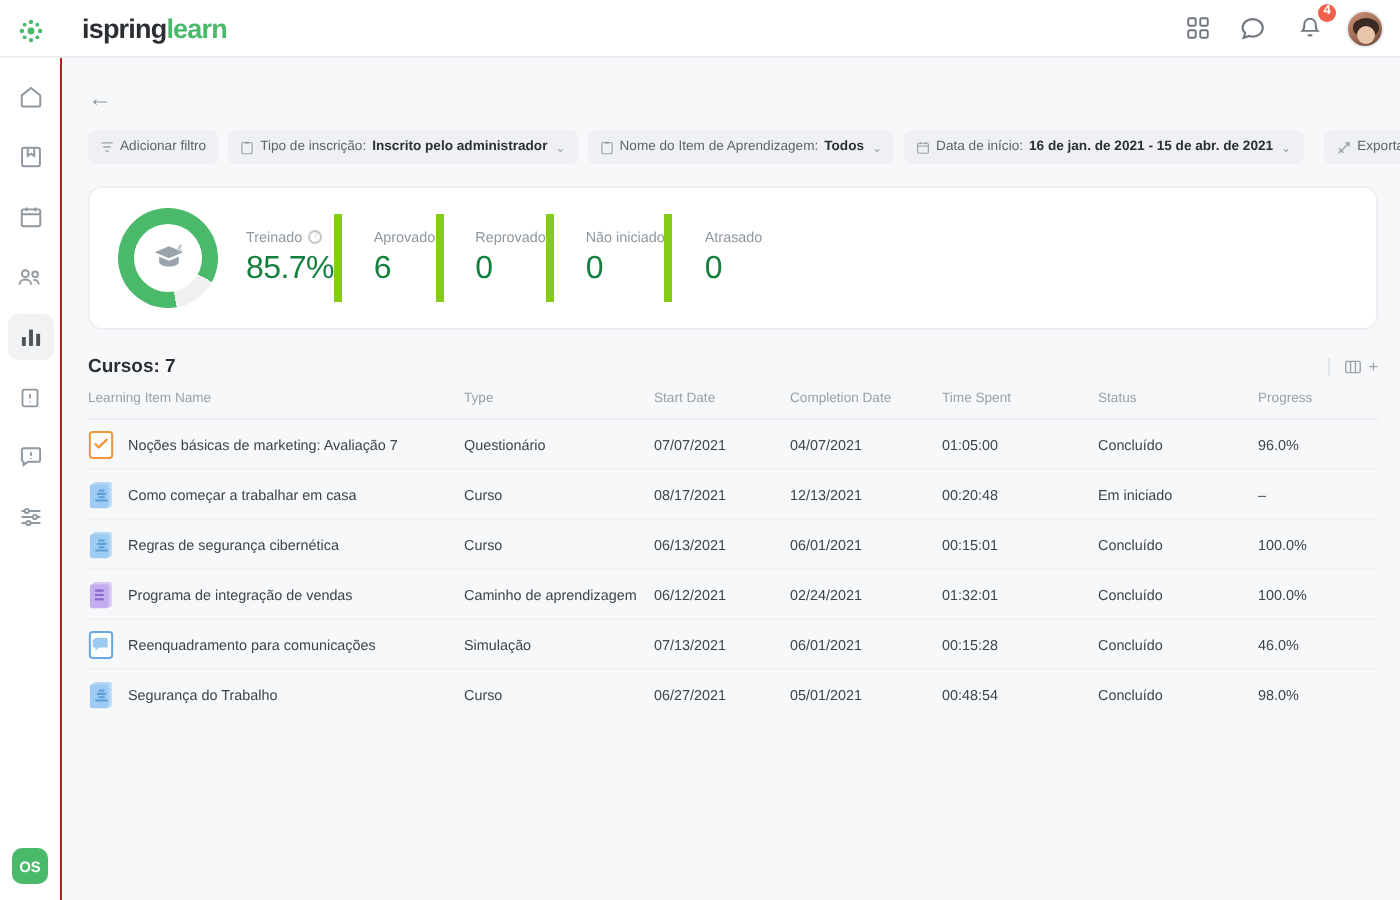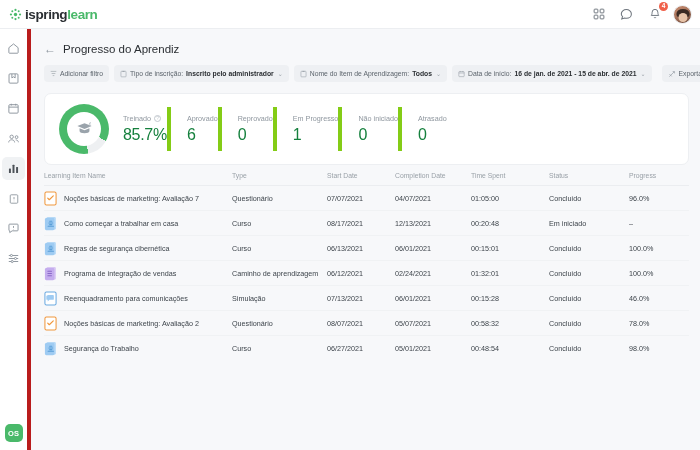--- a/index.html
+++ b/index.html
@@ -18,21 +18,21 @@
 
   
   .topbar {
     height: 29px;
     background: #ffffff;
     border-bottom: 1px solid #eceef1;
     display: flex; align-items: center;
     padding: 0 8px 0 9px;
     flex: 0 0 auto;
   }
-  .logo { display: flex; align-items: center; gap: 3px; }
+  .logo { display: flex; align-items: flex-end; gap: 19px; }
   .logo-mark { width: 13px; height: 13px; position: relative; }
   .logo-text {
     font-size: 13.5px; font-weight: 700; letter-spacing: -0.4px;
     color: #2b2f33;
   }
   .logo-text .accent { color: #4ab96a; font-weight: 600; }
   .topbar-right { margin-left: auto; display: flex; align-items: center; gap: 9px; }
   .tb-icon {
     width: 19px; height: 19px; display: flex;
     align-items: center; justify-content: center;
@@ -63,21 +63,21 @@
     transform: translateX(-50%);
     width: 13px; height: 9px; border-radius: 50% 50% 40% 40%;
     background: #3b2a23;
   }
 
   
   .body { flex: 1 1 auto; display: flex; min-height: 0; }
 
   .sidebar {
     width: 31px; background: #ffffff;
-    border-right: 4px solid #b91c1c;
+    border-right: 1px solid #b91c1c;
     display: flex; flex-direction: column; align-items: center;
     padding-top: 8px; flex: 0 0 auto;
     position: relative;
   }
   .side-item {
     width: 23px; height: 23px; margin-bottom: 7px;
     display: flex; align-items: center; justify-content: center;
     color: #8f979f; border-radius: 5px; cursor: pointer;
     position: relative;
   }
@@ -300,21 +300,20 @@
       </div>
       <div class="side-bottom">
         <div class="org-badge">OS</div>
       </div>
     </div>
 
     <div class="content">
 
       <div class="page-head">
         <span class="back-arrow">←</span>
-        <span class="page-title">Progresso do Aprendiz</span>
       </div>
 
       <div class="filters">
 
         <div class="chip">
           <span class="ch-ico">
             <svg width="7" height="7" viewBox="0 0 12 12" fill="none" stroke="currentColor" stroke-width="1.1">
               <path d="M1.2 2.4h9.6M2.8 6h6.4M4.6 9.6h2.8"></path>
             </svg>
           </span>
@@ -397,37 +396,46 @@
           <div class="stat-col">
             <div class="stat-label">Aprovado</div>
             <div class="stat-val">6</div>
           </div>
 
           <div class="stat-col">
             <div class="stat-label">Reprovado</div>
             <div class="stat-val">0</div>
           </div>
 
-          <div class="stat-col">
-            <div class="stat-label">Em Progresso</div>
-            <div class="stat-val">1</div>
-          </div>
 
           <div class="stat-col">
             <div class="stat-label">Não iniciado</div>
             <div class="stat-val">0</div>
           </div>
 
           <div class="stat-col">
             <div class="stat-label">Atrasado</div>
             <div class="stat-val">0</div>
           </div>
         </div>
       </div>
 
+      <div class="table-head-row">
+        <span class="courses-count">Cursos: 7</span>
+        <span class="table-tools">
+          <span class="tools-divider"></span>
+          <span>
+            <svg width="9" height="9" viewBox="0 0 14 14" fill="none" stroke="currentColor" stroke-width="1.1">
+              <rect x="1.4" y="2.6" width="11.2" height="8.8" rx="1"></rect>
+              <path d="M5.1 2.6v8.8M8.9 2.6v8.8"></path>
+            </svg>
+          </span>
+          <span class="plus">+</span>
+        </span>
+      </div>
 
       <table class="grid">
         <thead>
           <tr>
             <th class="c-name">Learning Item Name</th>
             <th class="c-type">Type</th>
             <th class="c-start">Start Date</th>
             <th class="c-comp">Completion Date</th>
             <th class="c-time">Time Spent</th>
             <th class="c-status">Status</th>
@@ -531,39 +539,20 @@
               <td class="c-comp">06/01/2021</td>
               <td class="c-time">00:15:28</td>
               <td class="c-status">Concluído</td>
               <td class="c-prog">46.0%</td>
             </tr>
             <tr>
               <td class="c-name">
                 <span class="name-cell">
                   <span class="doc-ico">
                     <svg width="13" height="15" viewBox="0 0 14 16">
-                      <rect x="1" y="1" width="12" height="14" rx="1.6" fill="#fff" stroke="#f0973c" stroke-width="1.1"></rect>
-                      <path d="M4 7.6l1.7 1.7L10 5.2" fill="none" stroke="#f0973c" stroke-width="1.3" stroke-linecap="round" stroke-linejoin="round"></path>
-                    </svg>
-                  </span>
-                  <span>Noções básicas de marketing: Avaliação 2</span>
-                </span>
-              </td>
-              <td class="c-type">Questionário</td>
-              <td class="c-start">08/07/2021</td>
-              <td class="c-comp">05/07/2021</td>
-              <td class="c-time">00:58:32</td>
-              <td class="c-status">Concluído</td>
-              <td class="c-prog">78.0%</td>
-            </tr>
-            <tr>
-              <td class="c-name">
-                <span class="name-cell">
-                  <span class="doc-ico">
-                    <svg width="13" height="15" viewBox="0 0 14 16">
                       <rect x="2.6" y="1" width="10.2" height="13.6" rx="1.5" fill="#b7d9f6"></rect>
                       <rect x="1" y="2.2" width="10.2" height="13" rx="1.5" fill="#9ecbf2"></rect>
                       <path d="M6.1 5.6h2.4M5.3 7.4h4M6.1 9.2h2.4M4.4 11h5.8" stroke="#5a9fd8" stroke-width="1.1" stroke-linecap="round"></path>
                     </svg>
                   </span>
                   <span>Segurança do Trabalho</span>
                 </span>
               </td>
               <td class="c-type">Curso</td>
               <td class="c-start">06/27/2021</td>

